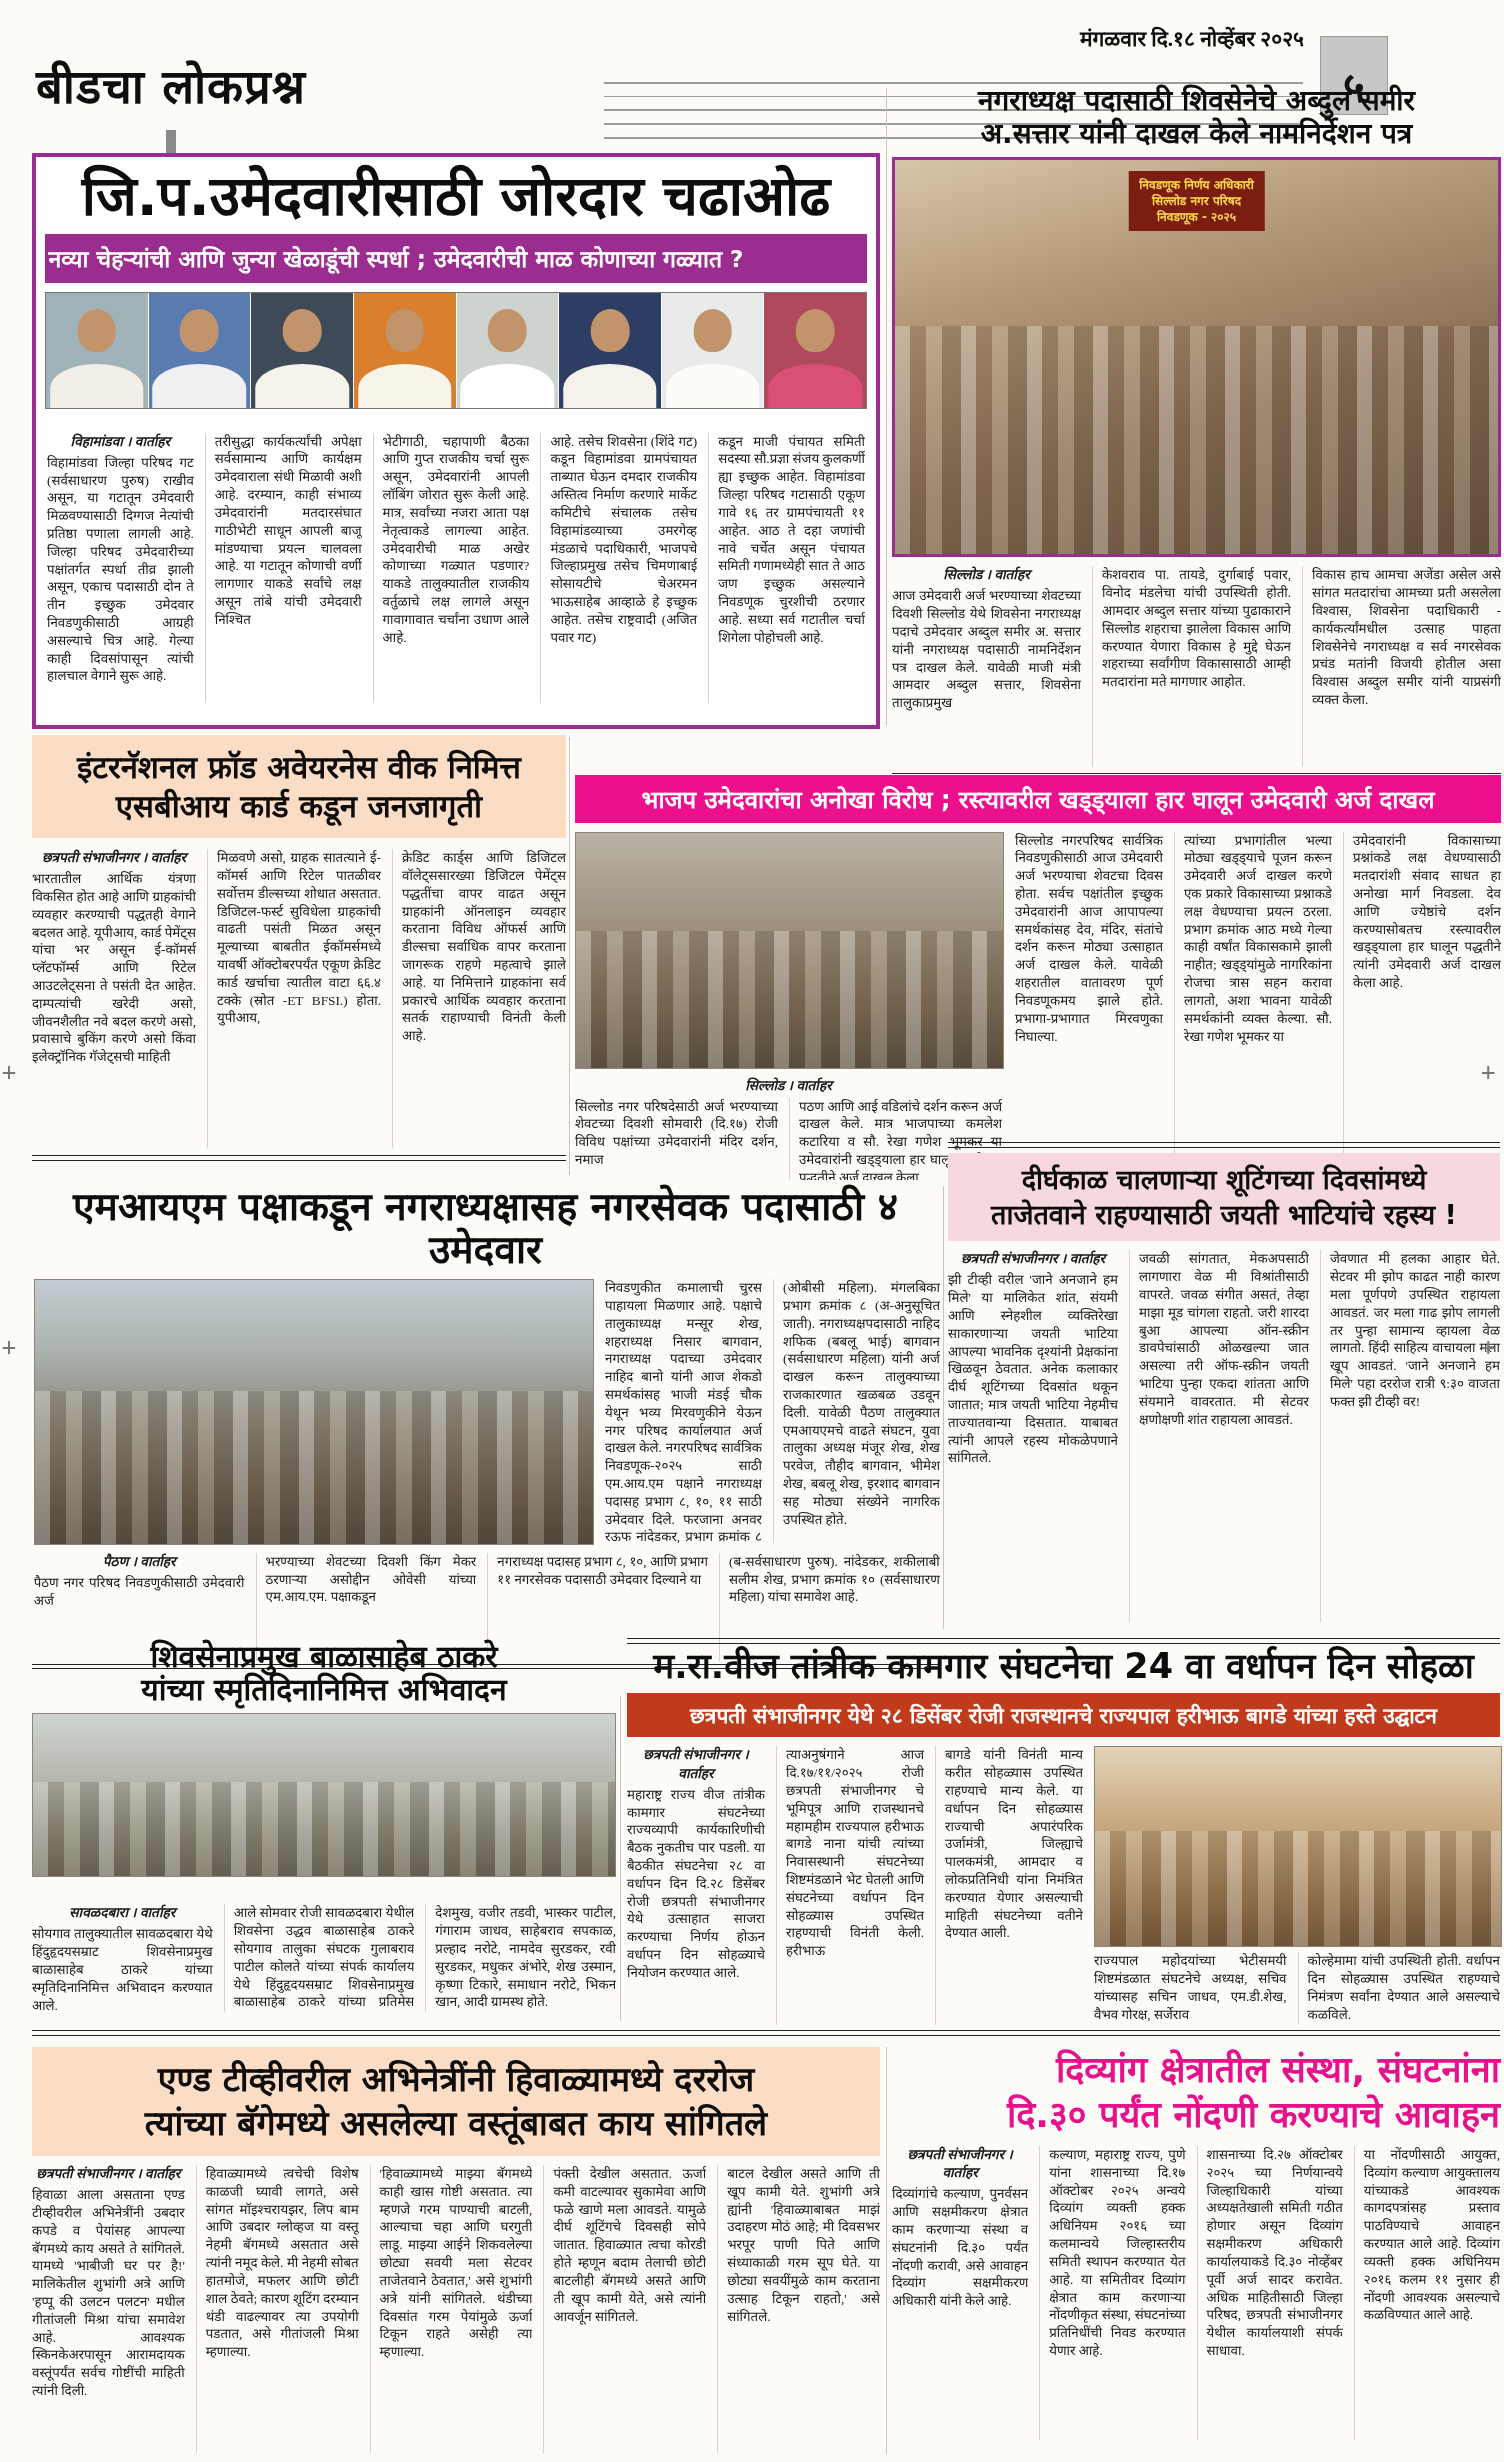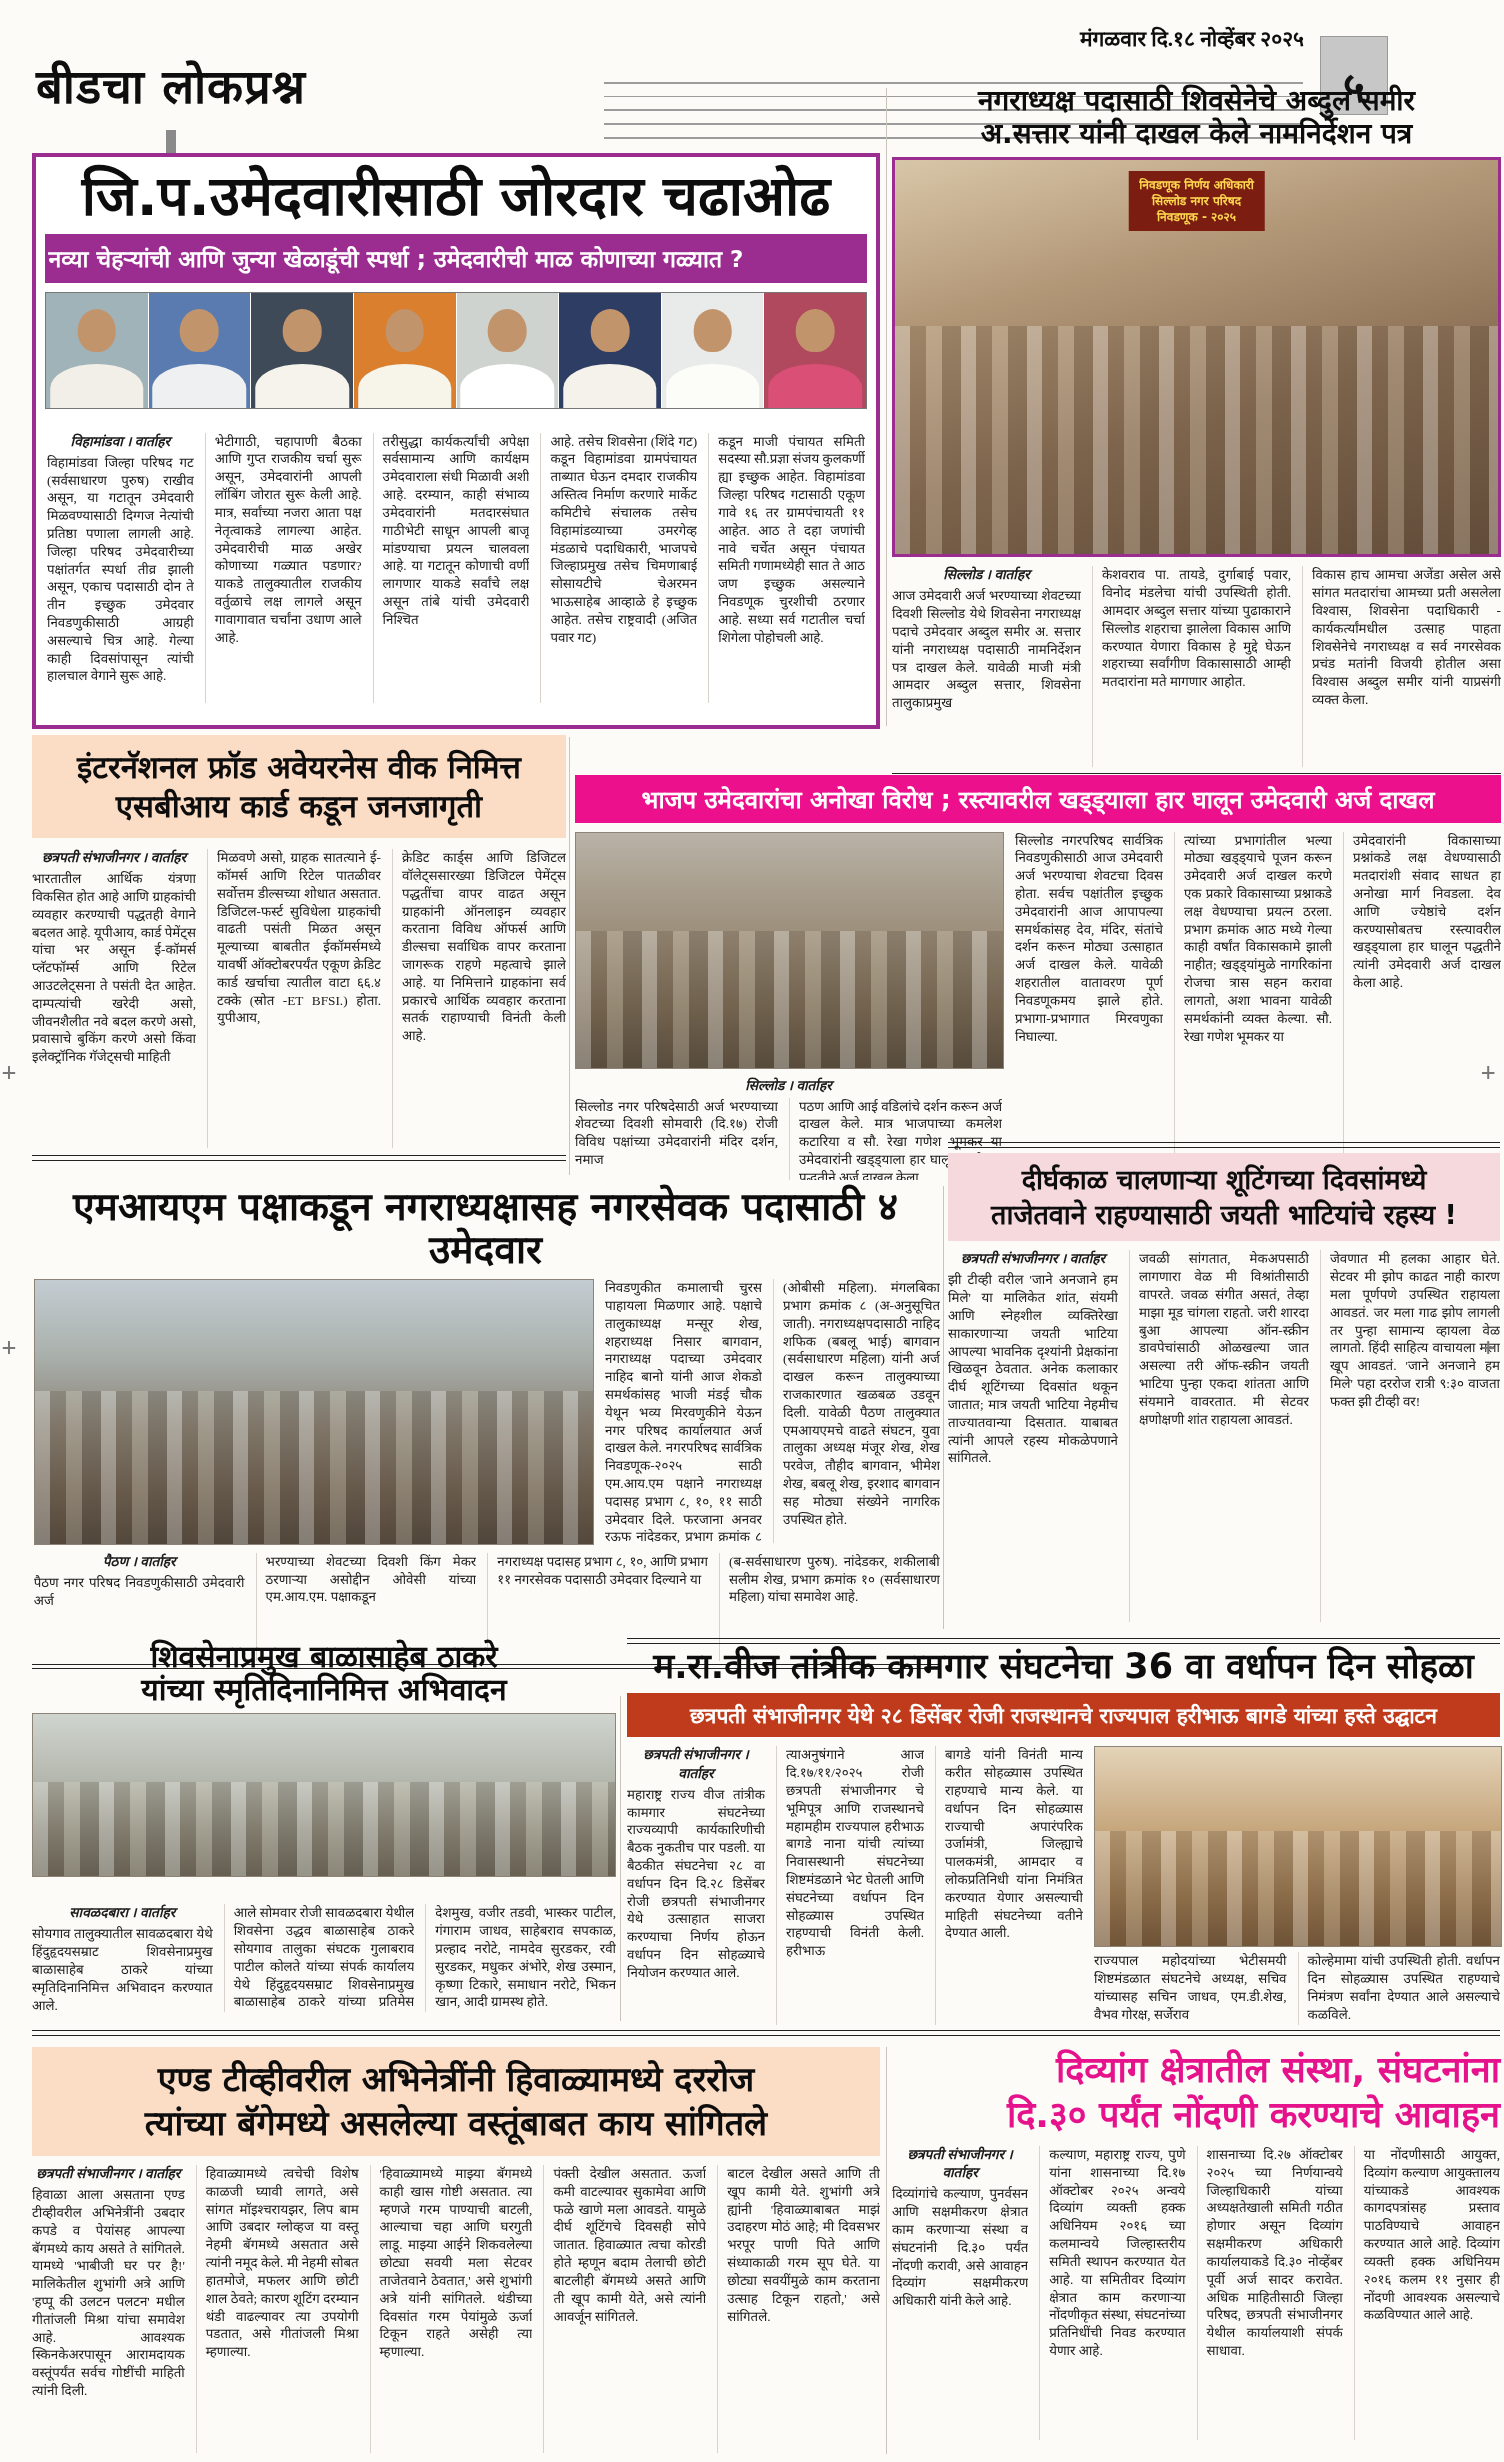--- a/index.html
+++ b/index.html
@@ -88,22 +88,22 @@
       <div class="person" style="--bg:#cfd3cf;--shirt:#ffffff;"></div>
       <div class="person" style="--bg:#2e3d63;--shirt:#f4f2ea;"></div>
       <div class="person" style="--bg:#e8ebe9;--shirt:#fcfcf8;"></div>
       <div class="person" style="--bg:#b0485e;--shirt:#d94f75;"></div>
     </div>
     <div class="cols" style="margin:24px 11px 0;height:270px;">
       <div class="col">
         <div class="dateline">विहामांडवा । वार्ताहर</div>
         <span>विहामांडवा जिल्हा परिषद गट (सर्वसाधारण पुरुष) राखीव असून, या गटातून उमेदवारी मिळवण्यासाठी दिग्गज नेत्यांची प्रतिष्ठा पणाला लागली आहे. जिल्हा परिषद उमेदवारीच्या पक्षांतर्गत स्पर्धा तीव्र झाली असून, एकाच पदासाठी दोन ते तीन इच्छुक उमेदवार निवडणुकीसाठी आग्रही असल्याचे चित्र आहे. गेल्या काही दिवसांपासून त्यांची हालचाल वेगाने सुरू आहे.</span>
       </div>
+      <div class="col">तरीसुद्धा कार्यकर्त्यांची अपेक्षा सर्वसामान्य आणि कार्यक्षम उमेदवाराला संधी मिळावी अशी आहे. दरम्यान, काही संभाव्य उमेदवारांनी मतदारसंघात गाठीभेटी साधून आपली बाजू मांडण्याचा प्रयत्न चालवला आहे. या गटातून कोणाची वर्णी लागणार याकडे सर्वांचे लक्ष असून तांबे यांची उमेदवारी निश्चित</div>
       <div class="col">भेटीगाठी, चहापाणी बैठका आणि गुप्त राजकीय चर्चा सुरू असून, उमेदवारांनी आपली लॉबिंग जोरात सुरू केली आहे. मात्र, सर्वांच्या नजरा आता पक्ष नेतृत्वाकडे लागल्या आहेत. उमेदवारीची माळ अखेर कोणाच्या गळ्यात पडणार? याकडे तालुक्यातील राजकीय वर्तुळाचे लक्ष लागले असून गावागावात चर्चांना उधाण आले आहे.</div>
-      <div class="col">तरीसुद्धा कार्यकर्त्यांची अपेक्षा सर्वसामान्य आणि कार्यक्षम उमेदवाराला संधी मिळावी अशी आहे. दरम्यान, काही संभाव्य उमेदवारांनी मतदारसंघात गाठीभेटी साधून आपली बाजू मांडण्याचा प्रयत्न चालवला आहे. या गटातून कोणाची वर्णी लागणार याकडे सर्वांचे लक्ष असून तांबे यांची उमेदवारी निश्चित</div>
       <div class="col">आहे. तसेच शिवसेना (शिंदे गट) कडून विहामांडवा ग्रामपंचायत ताब्यात घेऊन दमदार राजकीय अस्तित्व निर्माण करणारे मार्केट कमिटीचे संचालक तसेच विहामांडव्याच्या उमरगेव्ह मंडळाचे पदाधिकारी, भाजपचे जिल्हाप्रमुख तसेच चिमणाबाई सोसायटीचे चेअरमन भाऊसाहेब आव्हाळे हे इच्छुक आहेत. तसेच राष्ट्रवादी (अजित पवार गट)</div>
       <div class="col">कडून माजी पंचायत समिती सदस्या सौ.प्रज्ञा संजय कुलकर्णी ह्या इच्छुक आहेत. विहामांडवा जिल्हा परिषद गटासाठी एकूण गावे १६ तर ग्रामपंचायती ११ आहेत. आठ ते दहा जणांची नावे चर्चेत असून पंचायत समिती गणामध्येही सात ते आठ जण इच्छुक असल्याने निवडणूक चुरशीची ठरणार आहे. सध्या सर्व गटातील चर्चा शिगेला पोहोचली आहे.</div>
     </div>
   </div>
 
   <div class="abs" style="left:892px;top:84px;width:609px;">
     <div class="head-lg">नगराध्यक्ष पदासाठी शिवसेनेचे अब्दुल समीर</div>
     <div class="head-lg">अ.सत्तार यांनी दाखल केले नामनिर्देशन पत्र</div>
     <div class="photo" style="margin-top:7.3px;height:394px;border:3.6px solid #9b2d90;
          background:linear-gradient(165deg,#d8c6a8 0%,#b39878 30%,#8a6f55 62%,#6b543f 100%);">
@@ -216,21 +216,21 @@
         <div class="dateline">सावळदबारा । वार्ताहर</div>
         <span>सोयगाव तालुक्यातील सावळदबारा येथे हिंदुहृदयसम्राट शिवसेनाप्रमुख बाळासाहेब ठाकरे यांच्या स्मृतिदिनानिमित्त अभिवादन करण्यात आले.</span>
       </div>
       <div class="col">आले सोमवार रोजी सावळदबारा येथील शिवसेना उद्धव बाळासाहेब ठाकरे सोयगाव तालुका संघटक गुलाबराव पाटील कोलते यांच्या संपर्क कार्यालय येथे हिंदुहृदयसम्राट शिवसेनाप्रमुख बाळासाहेब ठाकरे यांच्या प्रतिमेस पुष्पहार अर्पण करून अभिवादन करण्यात आले.</div>
       <div class="col">देशमुख, वजीर तडवी, भास्कर पाटील, गंगाराम जाधव, साहेबराव सपकाळ, प्रल्हाद नरोटे, नामदेव सुरडकर, रवी सुरडकर, मधुकर अंभोरे, शेख उस्मान, कृष्णा टिकारे, समाधान नरोटे, भिकन खान, आदी ग्रामस्थ होते.</div>
     </div>
   </div>
 
   <div class="abs" style="left:627px;top:1638px;width:873px;">
     <div class="hrule" style="margin-bottom:3.6px;"></div>
-    <div class="head-md" style="font-size:35px;">म.रा.वीज तांत्रीक कामगार संघटनेचा 36 वा वर्धापन दिन सोहळा</div>
+    <div class="head-md" style="font-size:35px;">म.रा.वीज तांत्रीक कामगार संघटनेचा 24 वा वर्धापन दिन सोहळा</div>
     <div class="red-bar" style="margin-top:7.3px;">छत्रपती संभाजीनगर येथे २८ डिसेंबर रोजी राजस्थानचे राज्यपाल हरीभाऊ बागडे यांच्या हस्ते उद्घाटन</div>
     <div style="position:relative;height:281px;margin-top:9px;">
       <div class="cols abs" style="left:0;top:0;width:456px;height:279px;">
         <div class="col">
           <div class="dateline">छत्रपती संभाजीनगर । वार्ताहर</div>
           <span>महाराष्ट्र राज्य वीज तांत्रीक कामगार संघटनेच्या राज्यव्यापी कार्यकारिणीची बैठक नुकतीच पार पडली. या बैठकीत संघटनेचा २८ वा वर्धापन दिन दि.२८ डिसेंबर रोजी छत्रपती संभाजीनगर येथे उत्साहात साजरा करण्याचा निर्णय होऊन वर्धापन दिन सोहळ्याचे नियोजन करण्यात आले.</span>
         </div>
         <div class="col">त्याअनुषंगाने आज दि.१७/११/२०२५ रोजी छत्रपती संभाजीनगर चे भूमिपूत्र आणि राजस्थानचे महामहीम राज्यपाल हरीभाऊ बागडे नाना यांची त्यांच्या निवासस्थानी संघटनेच्या शिष्टमंडळाने भेट घेतली आणि संघटनेच्या वर्धापन दिन सोहळ्यास उपस्थित राहण्याची विनंती केली. हरीभाऊ</div>
         <div class="col">बागडे यांनी विनंती मान्य करीत सोहळ्यास उपस्थित राहण्याचे मान्य केले. या वर्धापन दिन सोहळ्यास राज्याची अपारंपरिक उर्जामंत्री, जिल्ह्याचे पालकमंत्री, आमदार व लोकप्रतिनिधी यांना निमंत्रित करण्यात येणार असल्याची माहिती संघटनेच्या वतीने देण्यात आली.</div>
       </div>

